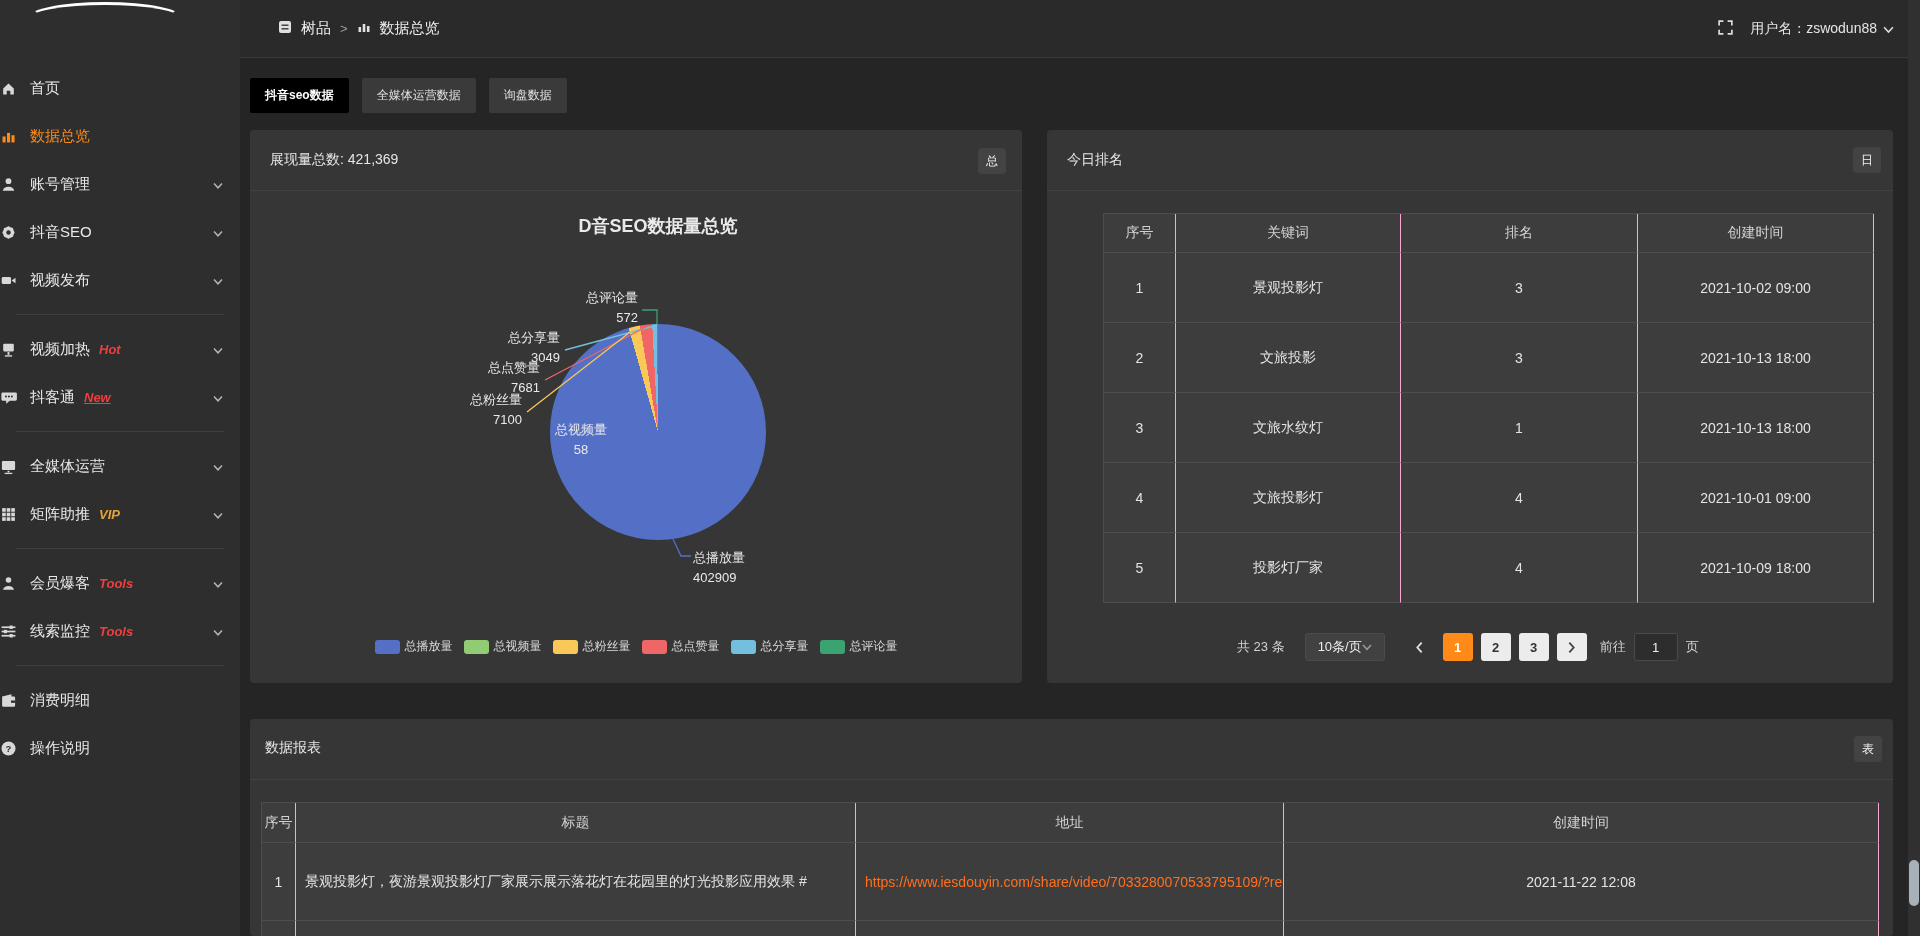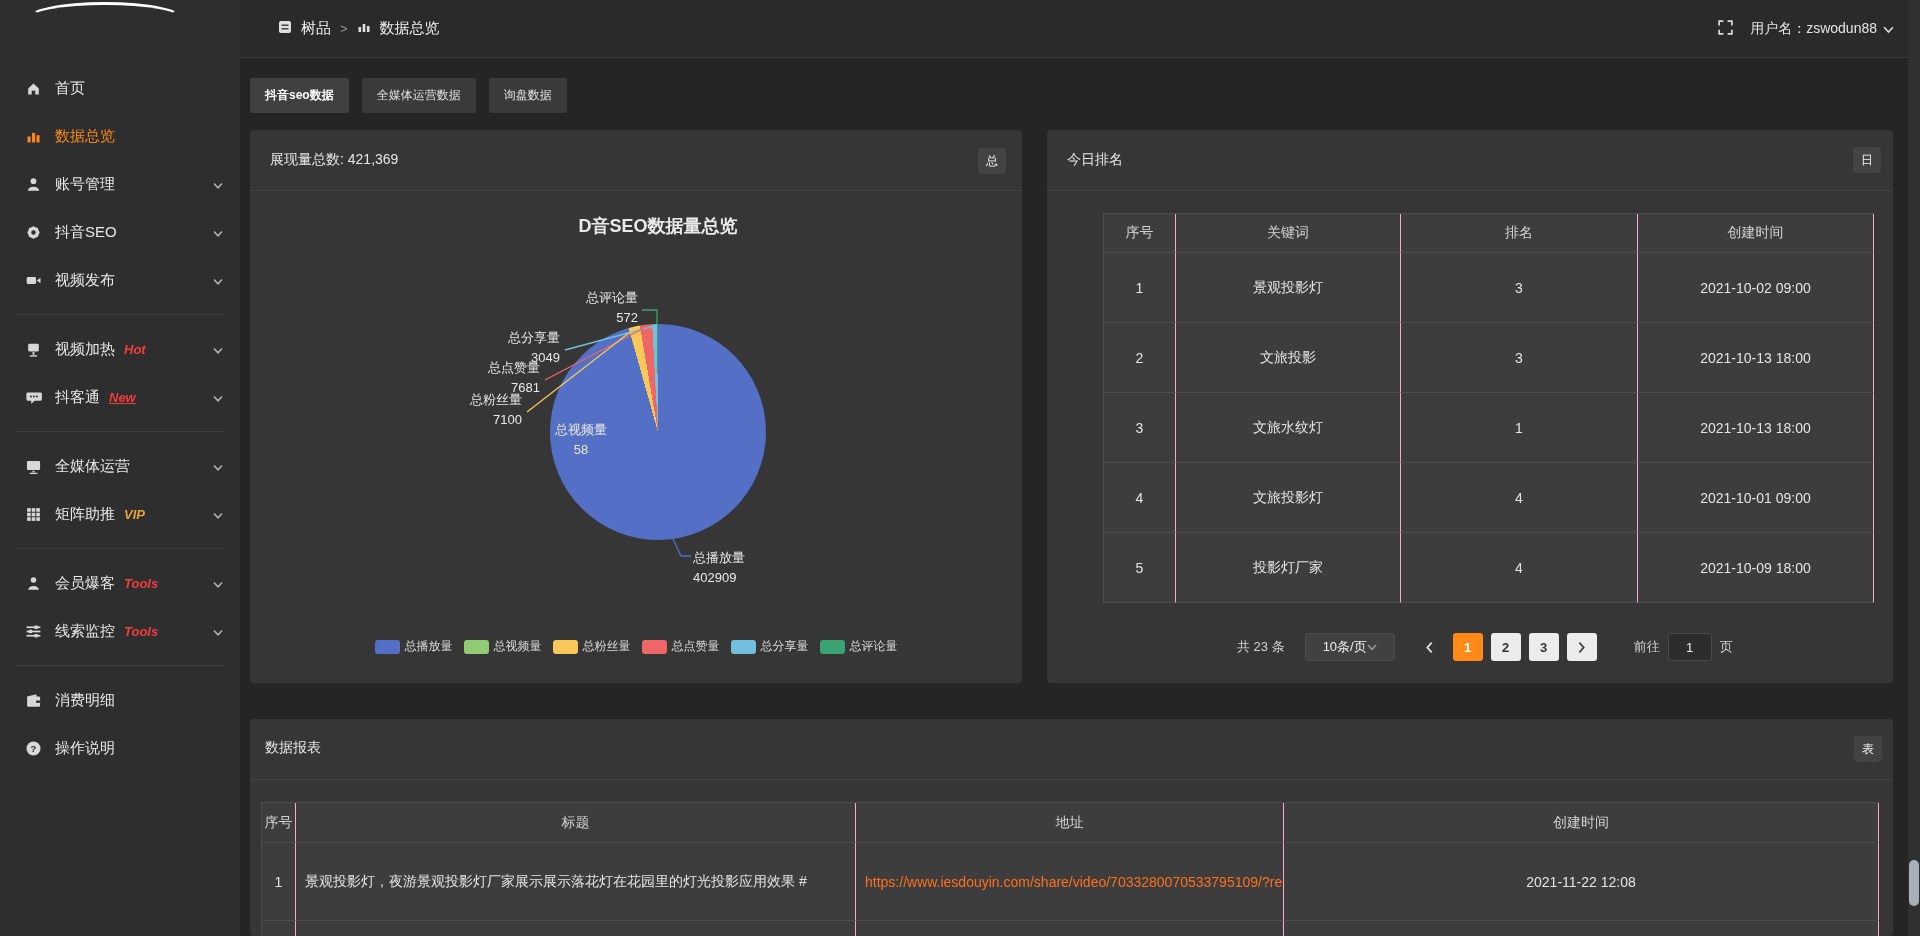--- a/index.html
+++ b/index.html
@@ -5,40 +5,40 @@
 *{margin:0;padding:0;box-sizing:border-box}
 body{background:#111;font-family:"Liberation Sans","DejaVu Sans",sans-serif}
 .screen{position:relative;width:1920px;height:936px;background:#252525;overflow:hidden;color:#e2e2e2}
 
 
 .sidebar{position:absolute;left:0;top:0;width:240px;height:936px;background:#2e2e2e}
 .logo{position:absolute;left:18px;top:14px;white-space:nowrap;color:#fff;font-weight:800;font-size:29px;letter-spacing:1px}
 .logo .cn{margin-left:6px}
 .logo-arc{position:absolute;left:26px;top:2px;width:158px;height:34px;border:3px solid transparent;border-top:3px solid #fff;border-radius:50%}
 .nav{position:absolute;left:0;top:64px;right:0}
-.nav-item{position:relative;height:48px;display:flex;align-items:center;padding-left:25px;cursor:pointer;color:#e8e8e8;font-size:15px}
+.nav-item{position:relative;height:48px;display:flex;align-items:center;cursor:pointer;color:#e8e8e8;font-size:15px}
 .nav-item .ic{width:17px;height:17px;margin-right:13px;flex:0 0 17px;display:flex;align-items:center;justify-content:center}
 .nav-item.active{color:#ff8a17}
 .badge{margin-left:9px;font-size:13px;font-weight:bold;font-style:italic}
 .chev{position:absolute;right:17px;top:50%;transform:translateY(-50%)}
 .nav-divider{height:1px;background:#3e3e3e;margin:10px 16px}
 svg .fill{fill:#d8d8d8}
 .nav-item.active svg .fill{fill:#ff8a17}
 
 
 .topbar{position:absolute;left:240px;top:0;width:1680px;height:58px;background:#2a2a2a;border-bottom:1px solid #3a3a3a;display:flex;align-items:center;padding:0 26px 0 38px}
 .breadcrumb{display:flex;align-items:center;gap:9px;font-size:15px;color:#efefef}
 .crumb-sep{color:#9b9b9b;font-size:13px}
 .topbar-right{margin-left:auto;display:flex;align-items:center;gap:16px;font-size:14px;color:#e5e5e5}
 .user-wrap{display:flex;align-items:center;gap:6px;cursor:pointer}
 
 
 .tabs{position:absolute;left:250px;top:78px;display:flex;gap:13px}
 .tab{height:35px;padding:0 15px;display:flex;align-items:center;background:#3a3a3a;color:#e3e3e3;font-size:12px;border-radius:2px;cursor:pointer}
-.tab.active{background:#404040;color:#fff;font-weight:bold}
+.tab.active{background:#000000;color:#fff;font-weight:bold}
 
 
 .panel{position:absolute;background:#363636;border-radius:4px}
 .panel-title{position:absolute;left:20px;top:21px;font-size:14px;color:#e6e6e6}
 .panel-sep{position:absolute;left:0;right:0;top:60px;height:1px;background:#424242}
 .corner-btn{position:absolute;width:28px;height:26px;background:#434343;border-radius:4px;color:#f2f2f2;font-size:12px;display:flex;align-items:center;justify-content:center;cursor:pointer}
 #overview-panel{left:250px;top:130px;width:772px;height:553px}
 #ranking-panel{left:1047px;top:130px;width:846px;height:553px}
 #report-panel{left:250px;top:719px;width:1643px;height:217px;overflow:hidden}
 
@@ -58,27 +58,27 @@
 .gtable{position:absolute;display:grid;border-top:1px solid #4d4d4f;border-left:1px solid #4d4d4f;background:#3d3d3d}
 .gcell{border-right:1px solid #f9a8d4;border-bottom:1px solid #4d4d4f;display:flex;align-items:center;justify-content:center;font-size:14px;color:#e4e4e4;overflow:hidden}
 .gcell.head{color:#d2d2d2}
 .gcell.leftal{justify-content:flex-start;padding:0 9px;white-space:nowrap}
 #ranking-table{left:56px;top:83px;grid-template-columns:72px 225px 237px 236px;grid-template-rows:39px repeat(5,70px)}
 #report-table{left:11px;top:83px;grid-template-columns:34px 560px 428px 595px;grid-template-rows:40px 78px 60px}
 .linkcell{font-size:14px;white-space:nowrap}
 
 
 .pagination{position:absolute;left:190px;top:503px;height:28px;display:flex;align-items:center;gap:8px;font-size:13px;color:#d2d2d2}
-.pg-select{width:90px;height:28px;margin-left:12px;background:#414141;border:1px solid #4b4b4b;border-radius:3px;display:flex;align-items:center;justify-content:center;gap:0;color:#eee;cursor:pointer}
+.pg-select{width:80px;height:28px;margin-left:12px;background:#414141;border:1px solid #4b4b4b;border-radius:3px;display:flex;align-items:center;justify-content:center;gap:0;color:#eee;cursor:pointer}
 .pg-btn{width:30px;height:28px;border-radius:3px;display:flex;align-items:center;justify-content:center;font-weight:bold;cursor:pointer}
 .pg-prev{margin-left:12px;background:transparent}
 .pg-num{background:#ececec;color:#333}
 .pg-num.active{background:#ff8a17;color:#fff}
 .pg-next{background:#ececec}
-.goto-label{margin-left:29px}
+.goto-label{margin-left:5px}
 .goto-input{width:44px;height:28px;background:#2d2d2d;border:1px solid #4a4a4a;border-radius:3px;color:#eee;text-align:center;font-size:13px}
 
 
 .scrollbar{position:absolute;right:0;top:0;width:12px;height:936px;background:#303030}
 .scroll-thumb{position:absolute;left:1px;top:860px;width:10px;height:46px;border-radius:5px;background:#a8b0b9;cursor:pointer}
 </style>
 </head>
 <body>
 
 <div class="screen">

